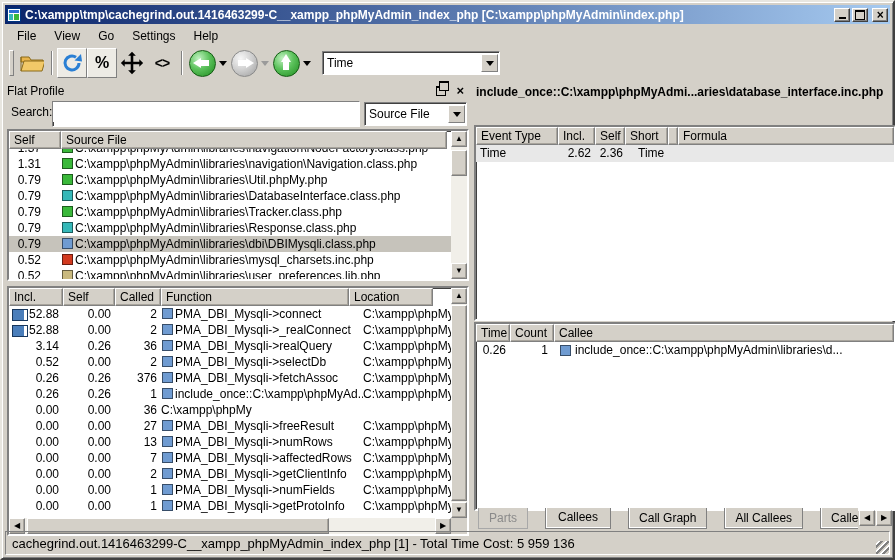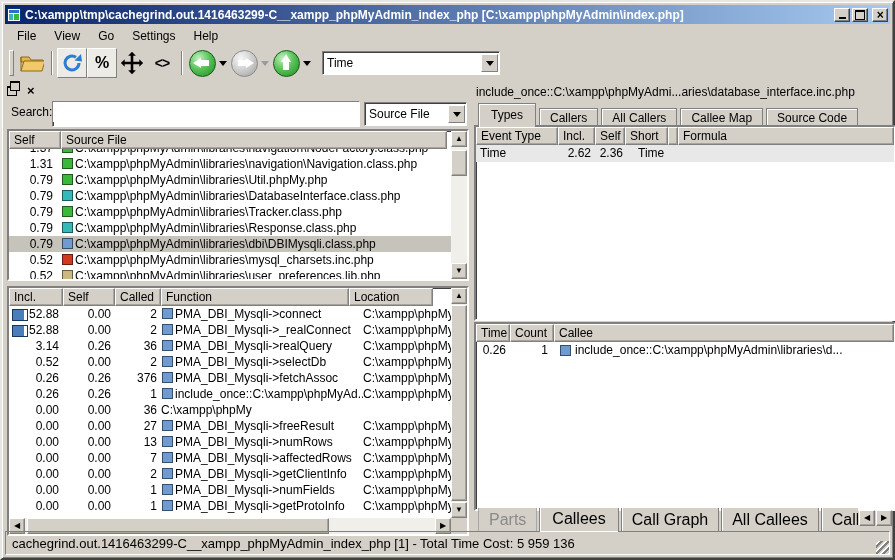--- a/index.html
+++ b/index.html
@@ -68,39 +68,39 @@
   .hrow{display:flex;height:18px}
   .hcell{background:#d4d0c8;border:1px solid;border-color:#fff #808080 #808080 #fff;
     box-shadow:inset -1px -1px 0 #a8a49c;padding:1px 4px 0;box-sizing:border-box;
     white-space:nowrap;overflow:hidden;height:18px;line-height:15px}
   .rows{position:absolute;left:0;right:16px;overflow:hidden;background:#fff}
   .lrow,.frow,.trow,.krow{display:flex;height:16px;line-height:16px;white-space:nowrap}
   .trow,.krow{height:17px;line-height:17px}
   .lrow.sel{background:#c6c3bb}
   .sq{display:inline-block;width:11px;height:11px;border:1px solid rgba(0,0,0,.5);
       box-sizing:border-box;margin:2px 2px 0 1px;flex:none}
-  .lself{width:52px;text-align:right;padding-right:8px;box-sizing:border-box;flex:none}
+  .lself{width:52px;text-align:right;padding-right:20px;box-sizing:border-box;flex:none}
   .lfile{overflow:hidden}
   .c-incl{width:54px;text-align:right;padding-right:4px;box-sizing:border-box;position:relative;flex:none}
   .c-self{width:52px;text-align:right;padding-right:4px;box-sizing:border-box;flex:none}
   .c-called{width:46px;text-align:right;padding-right:4px;box-sizing:border-box;flex:none}
   .c-func{width:202px;box-sizing:border-box;overflow:hidden;display:flex;flex:none}
   .c-loc{flex:1;overflow:hidden}
   .bar{position:absolute;left:3px;top:3px;width:14px;height:10px;
        background:linear-gradient(to right,#4a7ebb 0 76%,#fff 76%);border:1px solid #17365c}
   
-  .fn-title{position:absolute;left:474px;top:83px;width:414px;font-weight:normal;font-size:12px;
+  .fn-title{position:absolute;left:474px;top:83px;width:414px;font-weight:bold;font-size:12px;
     white-space:nowrap;overflow:hidden}
   .tabbar{position:absolute;left:476px;top:101px;height:22px;white-space:nowrap}
   .tab{position:relative;display:inline-block;margin-right:3px;padding:2px 10px 3px;background:#d4d0c8;
     border:1px solid #808080;border-bottom:none;box-shadow:inset 1px 1px 0 #fff;top:3px;font-size:12px}
   .tab.active{top:0;padding:4px 12px 5px;z-index:3}
   .btabbar{position:absolute;left:476px;top:506px;height:24px;width:380px;white-space:nowrap;overflow:hidden}
-  .btab{position:relative;display:inline-block;margin-right:2px;padding:3px 10px;background:#d4d0c8;
-    border:1px solid #808080;border-top:none;box-shadow:inset 1px -1px 0 #fff;top:-1px;font-size:16px}
+  .btab{position:relative;display:inline-block;margin-right:17px;padding:3px 10px;background:#d4d0c8;
+    border:1px solid #808080;border-top:none;box-shadow:inset 1px -1px 0 #fff;top:-1px;font-size:12px}
   .btab.active{padding:4px 12px;top:-2px;z-index:3}
   .btab.disabled{color:#8a8a8a;box-shadow:none;border-color:#a8a8a8}
   .tabscroll{position:absolute;top:508px;width:15px;height:18px;font-size:8px;line-height:15px;text-align:center;padding:0}
   .t-event{width:82px;padding-left:4px;box-sizing:border-box;flex:none;overflow:hidden}
   .t-incl{width:37px;text-align:right;padding-right:4px;box-sizing:border-box;flex:none}
   .t-self{width:30px;text-align:right;padding-right:2px;box-sizing:border-box;flex:none}
   .t-short{width:43px;padding-left:13px;box-sizing:border-box;flex:none;overflow:hidden}
   .t-blank{width:10px;flex:none}
   .t-formula{flex:1;padding-left:4px;overflow:hidden}
   .trow{background:#e8e8e8}
@@ -220,20 +220,21 @@
     </div>
     <div class="combo toolcombo">
       <span class="val">Time</span>
       <button class="cbtn">
           <span class="caret"></span>
         </button>
     </div>
   </div>
 
   <div class="dockhdr">
+    <span class="t">Flat Profile</span>
     <span class="float-ico"></span>
     <button class="dock-x"><span>×</span></button>
   </div>
 
   <span class="searchlbl">Search:</span>
   <span class="searchwrap field"></span>
   <input class="searchin" value="" style="">
   <div class="combo groupcombo">
     <span class="val">Source File</span>
     <button class="cbtn">
@@ -444,21 +445,20 @@
     <div class="sb-h" style="right:16px">
       <button class="sb-btn" style="left:0;top:0"><span>◀</span></button>
       <div class="sb-thumb" style="left:18px;top:0;height:16px;width:302px"></div>
       <button class="sb-btn" style="right:0;top:0"><span>▶</span></button>
     </div>
     <div class="corner"></div>
   </div>
 
   <div class="fn-title">include_once::C:\xampp\phpMyAdmi...aries\database_interface.inc.php</div>
 
-  <div class="tabbar" id="top-tabs"><span class="tab active">Types</span><span class="tab">Callers</span><span class="tab">All Callers</span><span class="tab">Callee Map</span><span class="tab">Source Code</span></div>
 
   <div class="frame" style="left:472px;top:123px;width:418px;height:192px">
     <div class="hrow">
       <div class="hcell t-event" style="width:82px">Event Type</div>
       <div class="hcell" style="width:37px">Incl.</div>
       <div class="hcell" style="width:30px">Self</div>
       <div class="hcell" style="width:43px">Short</div>
       <div class="hcell" style="width:10px"></div>
       <div class="hcell" style="flex:1">Formula</div>
     </div>

